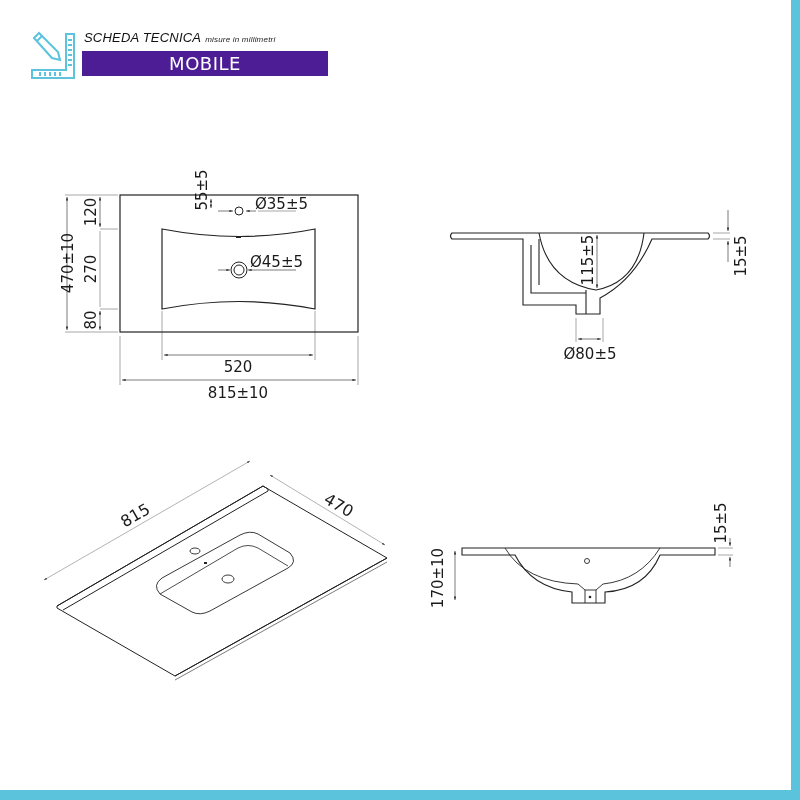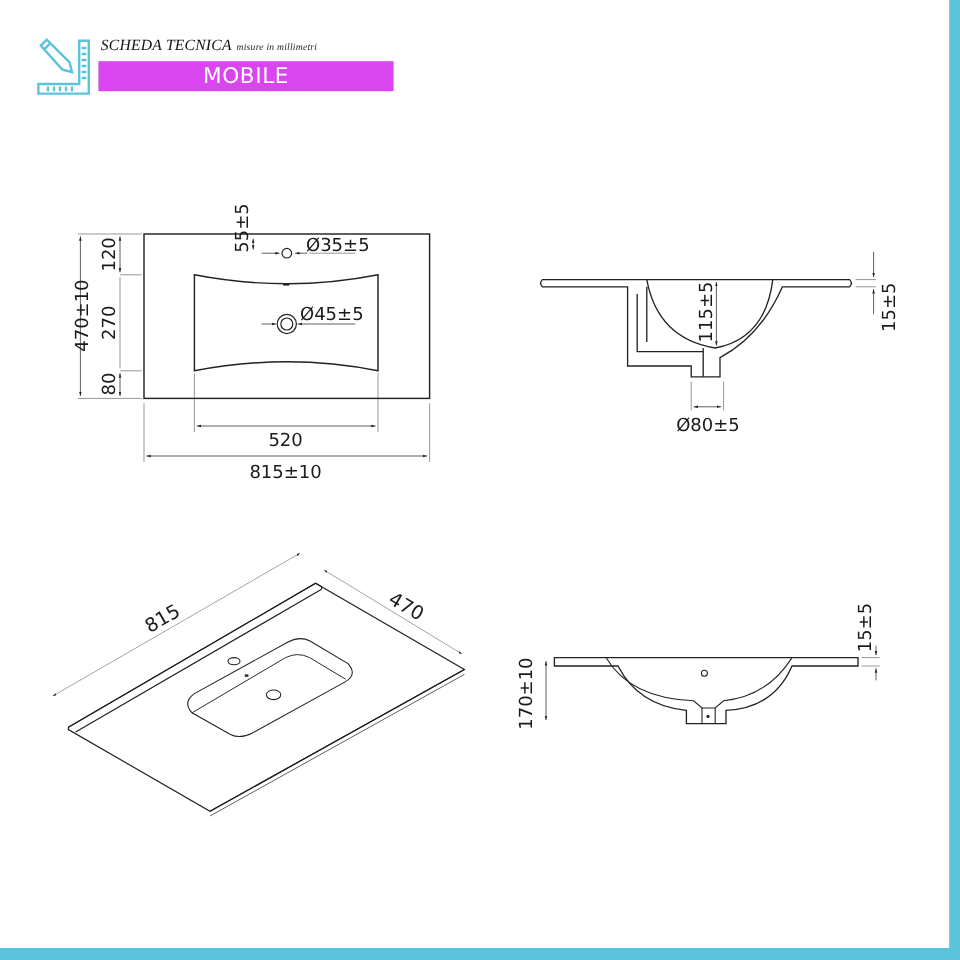--- a/index.html
+++ b/index.html
@@ -1,23 +1,23 @@
 <!DOCTYPE html>
 <html><head>
   <meta charset="utf-8">
   <style>
     html, body { margin: 0; padding: 0; background: #ffffff; }
     body { width: 800px; height: 800px; position: relative; overflow: hidden; font-family: "DejaVu Sans", sans-serif; }
     .frame-right { position: absolute; left: 791px; top: 0; width: 9px; height: 800px; background: #5bc4dc; }
     .frame-bottom { position: absolute; left: 0; top: 790px; width: 800px; height: 10px; background: #5bc4dc; }
     .header { position: absolute; left: 28px; top: 28px; width: 300px; height: 55px; }
     .header-icon { position: absolute; left: 0; top: 2px; width: 52px; height: 50px; }
-    .header-title { position: absolute; left: 56px; top: 2px; font-family: Liberation Serif, serif; font-style: italic; font-size: 13px; color: #111; letter-spacing: 0.2px; white-space: nowrap; text-align: center; }
+    .header-title { position: absolute; left: 56px; top: 2px; font-family: Liberation Sans, sans-serif; font-style: italic; font-size: 13px; color: #111; letter-spacing: 0.2px; white-space: nowrap; text-align: center; }
     .header-title .sub { font-size: 8px; margin-left: 4px; font-style: italic; color: #222; }
-    .header-banner { position: absolute; left: 54px; top: 23px; width: 246px; height: 25px; background: #d946ef; color: #ffffff; font-family: "DejaVu Sans", sans-serif; font-size: 18px; line-height: 25px; text-align: center; letter-spacing: 0.5px; }
+    .header-banner { position: absolute; left: 54px; top: 23px; width: 246px; height: 25px; background: #4c1d95; color: #ffffff; font-family: "DejaVu Sans", sans-serif; font-size: 18px; line-height: 25px; text-align: center; letter-spacing: 0.5px; }
     svg.drawing { position: absolute; left: 0; top: 0; width: 800px; height: 800px; }
     svg text { font-family: "DejaVu Sans", sans-serif; fill: #1a1a1a; }
   </style>
 </head>
 <body>
 
 <div class="frame-right"></div>
 <div class="frame-bottom"></div>
 
 <div class="header">

